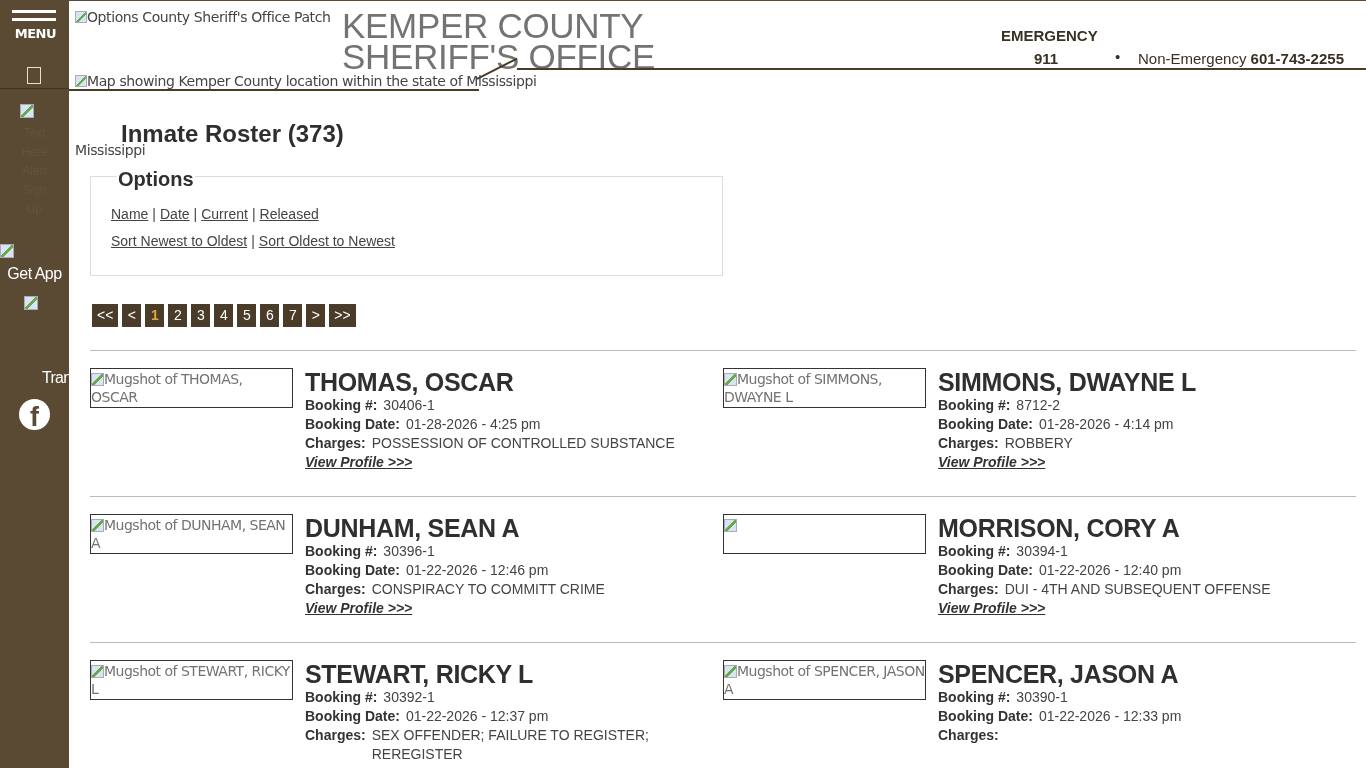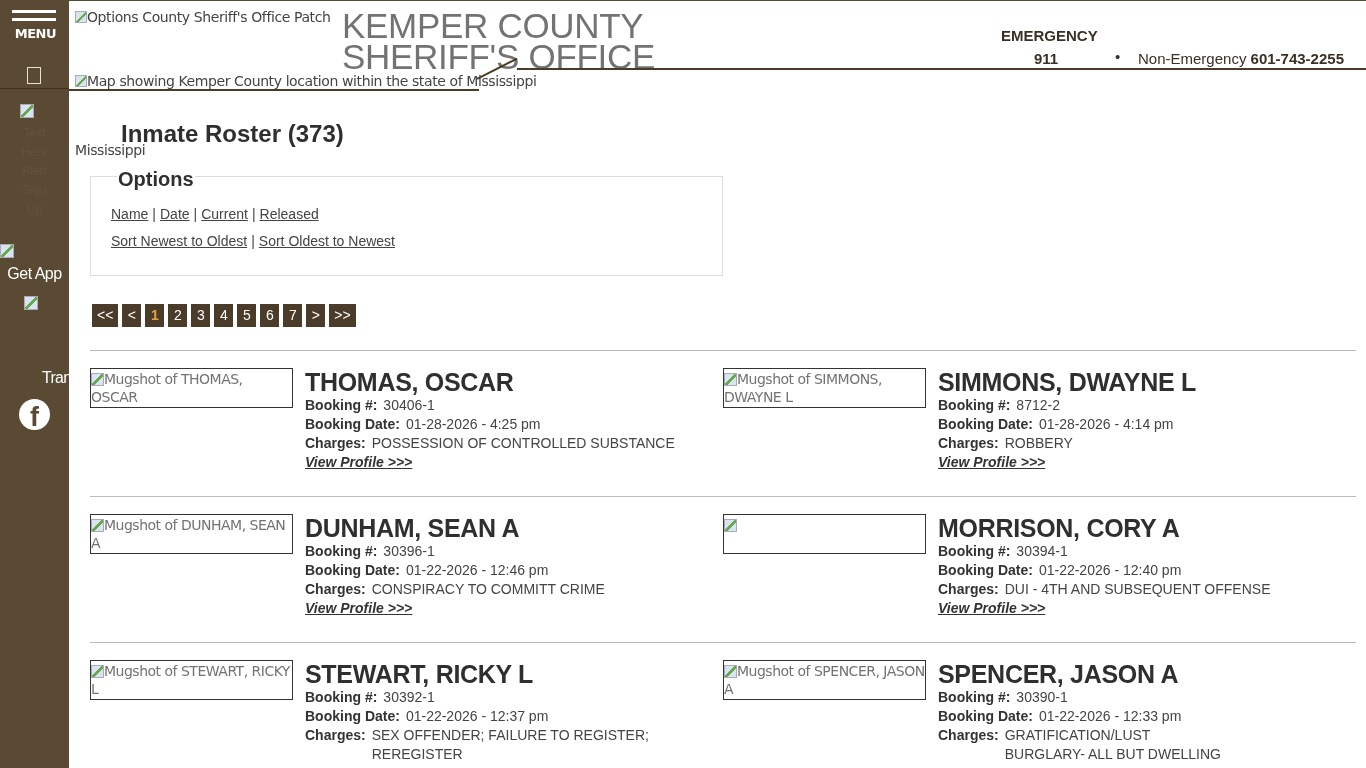--- a/index.html
+++ b/index.html
@@ -240,17 +240,15 @@
     <div class="field">
         <span class="lbl">Booking #:</span>
         <span class="val">30390-1</span>
       </div>
     <div class="field">
         <span class="lbl">Booking Date:</span>
         <span class="val">01-22-2026 - 12:33 pm</span>
       </div>
     <div class="field">
         <span class="lbl">Charges:</span>
-        <span class="val">GRATIFICATION/LUST
-BURGLARY- ALL BUT DWELLING</span>
       </div>
   </div>
 </div>
 
 </body></html>

